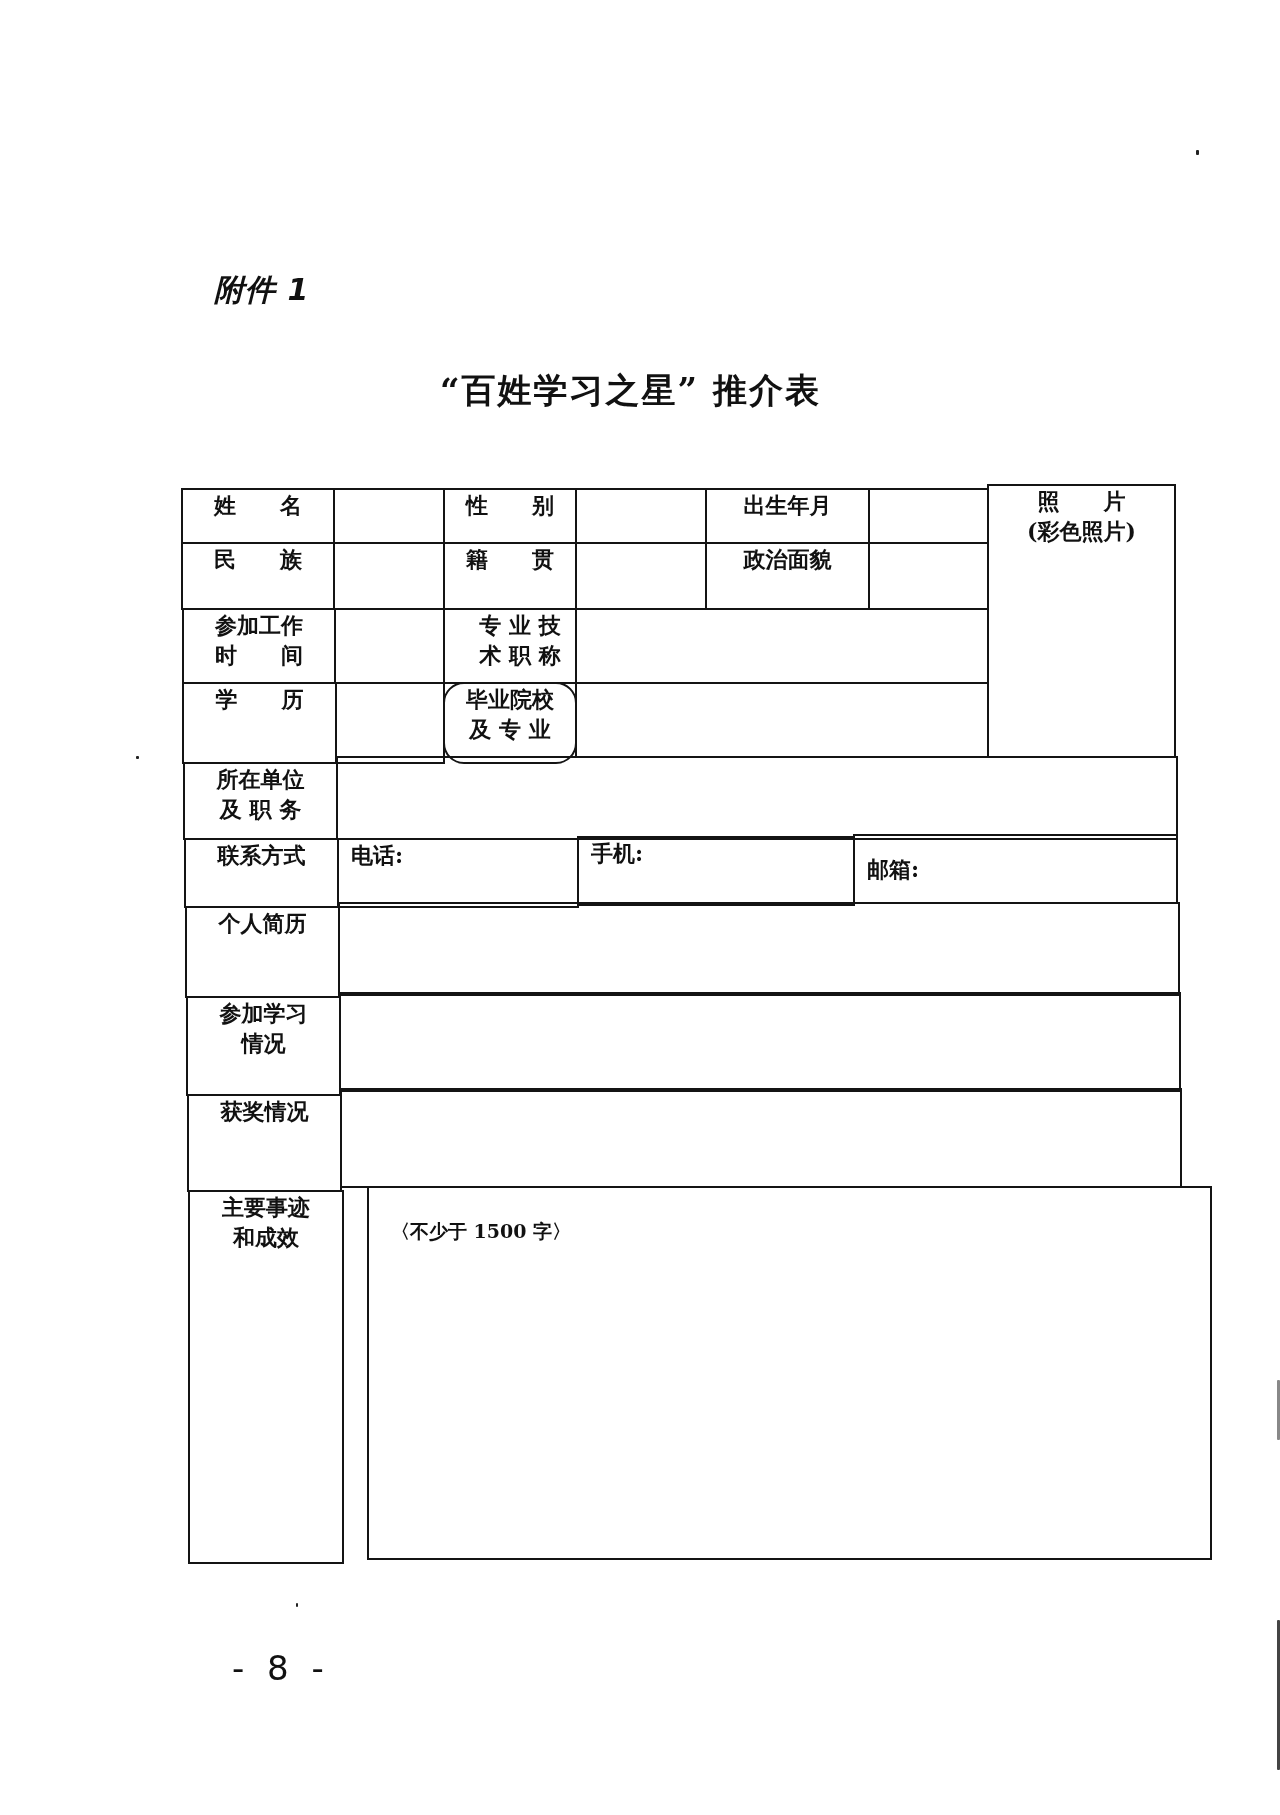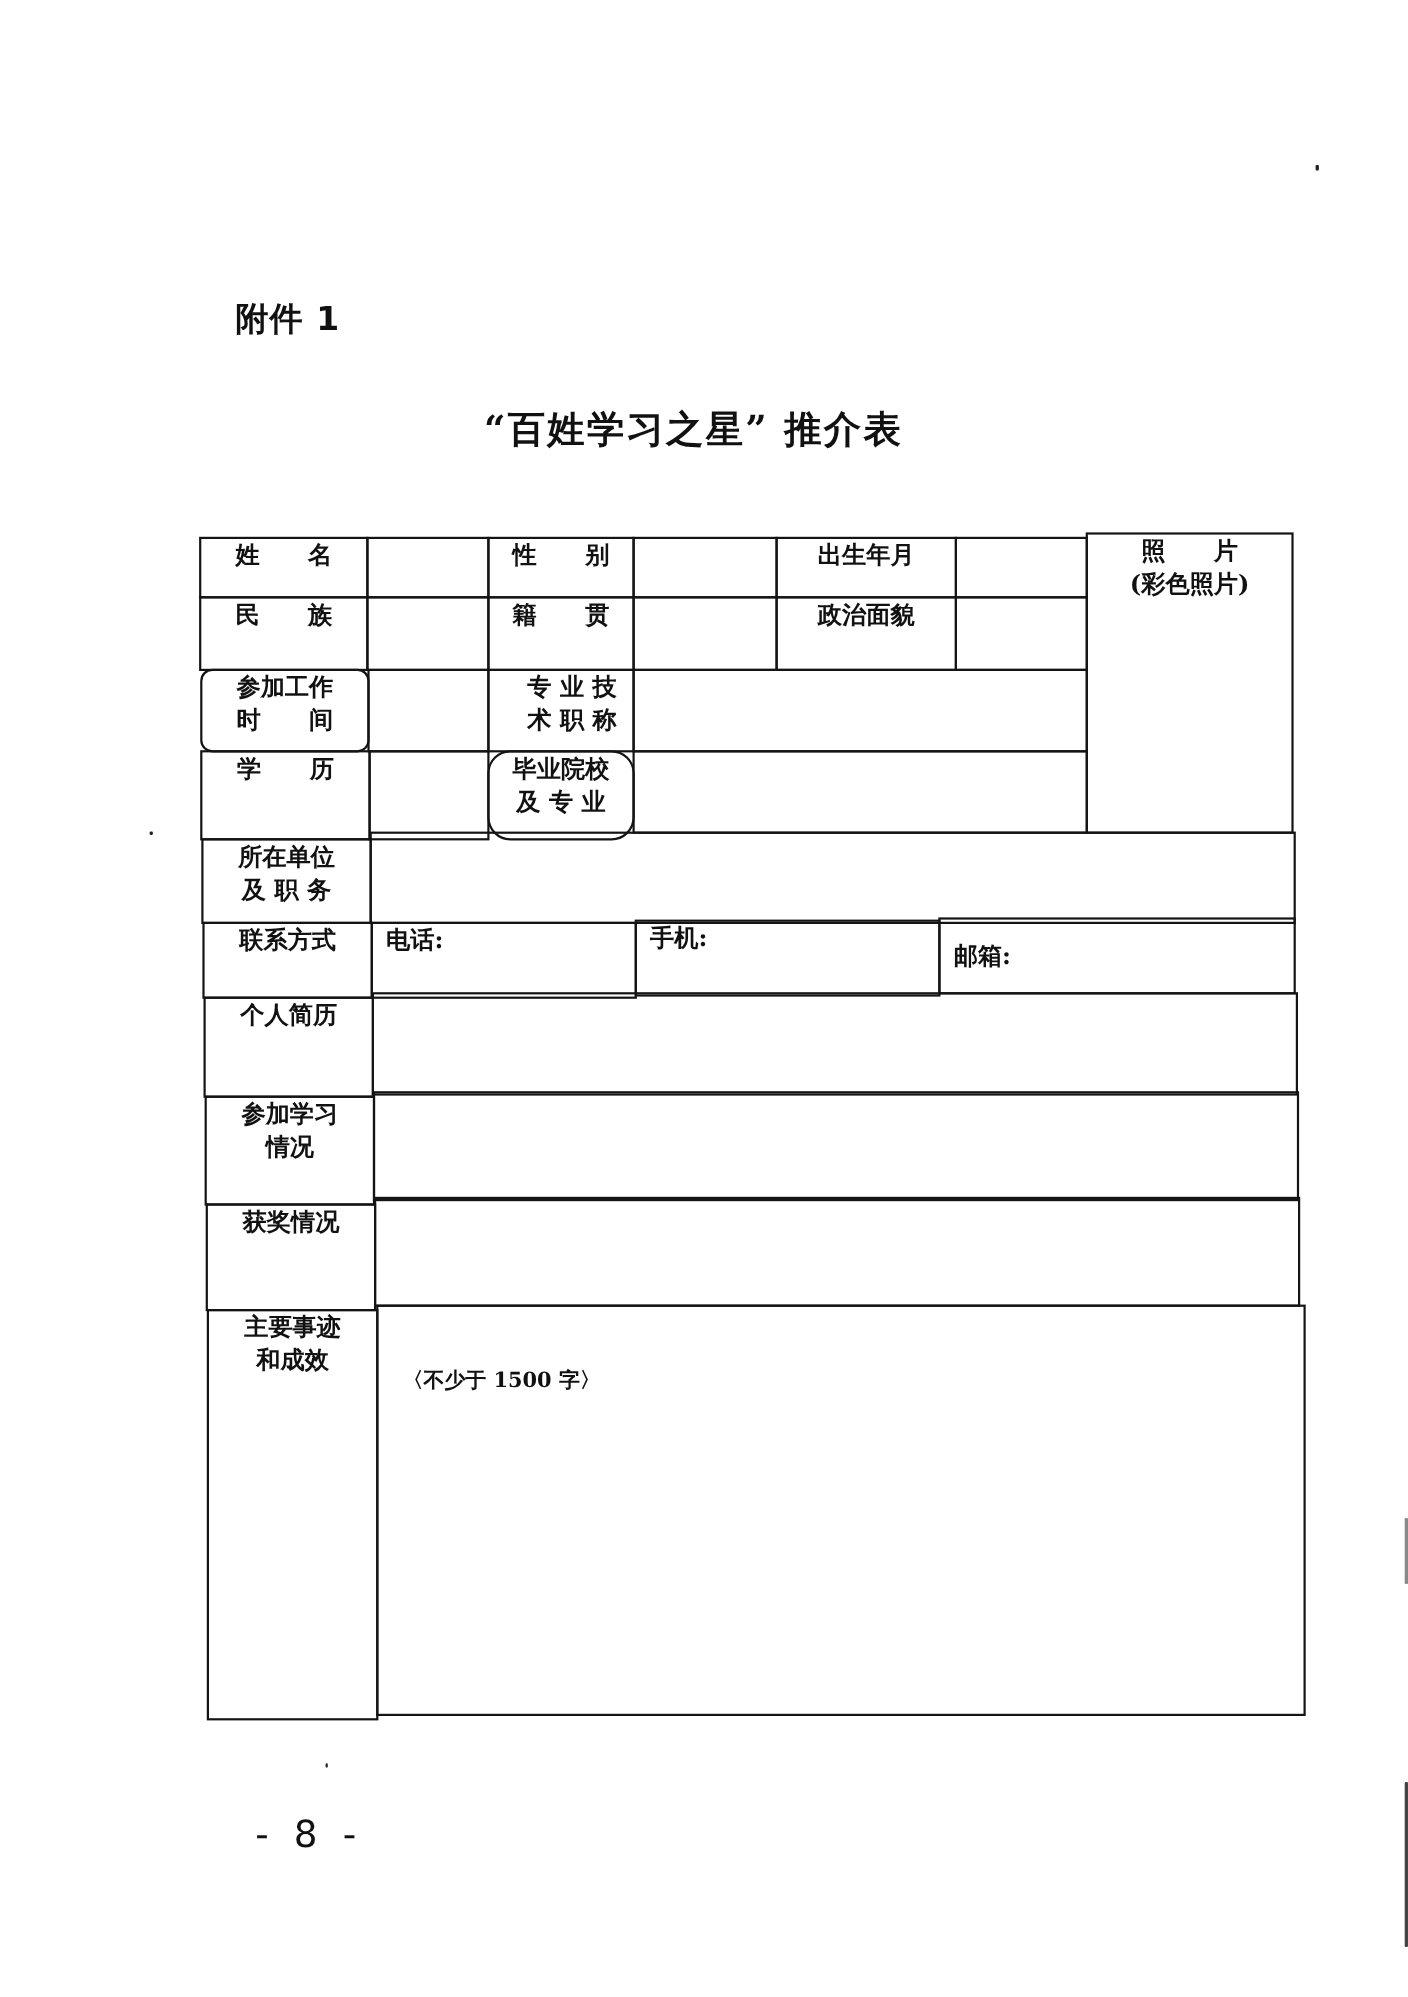--- a/index.html
+++ b/index.html
@@ -1,29 +1,29 @@
 <!DOCTYPE html>
 <html><head>
 <meta charset="utf-8">
 <style>
   html, body { margin: 0; padding: 0; background: #ffffff; }
   body { width: 1280px; height: 1815px; position: relative; overflow: hidden;
          font-family: "DejaVu Serif", "Liberation Serif", serif; color: #111; }
   .abs { position: absolute; }
   .attachment { left: 214px; top: 270px; font-size: 30px; font-weight: bold;
-                font-family: "DejaVu Sans", "Liberation Sans", sans-serif; letter-spacing: 1px; }
+                font-family: "DejaVu Sans", "Liberation Sans", sans-serif; letter-spacing: 1px; font-style: italic; }
   .title { left: 440px; top: 368px; font-size: 34px; font-weight: bold; letter-spacing: 2px;
            font-family: "DejaVu Serif", "Liberation Serif", serif; white-space: nowrap; }
   .cell { position: absolute; box-sizing: border-box; border: 2px solid #141414;
           display: flex; align-items: flex-start; justify-content: center; text-align: center;
           font-weight: bold; font-size: 22px; line-height: 30px; background: transparent; }
   .cell.field { cursor: text; }
   .cell.left { justify-content: flex-start; padding-left: 12px; }
-  .cell.topleft { justify-content: flex-start; align-items: flex-start; padding: 52px 0 0 22px;
-                  font-size: 19px; }
+  .cell.topleft { justify-content: flex-start; align-items: flex-start; padding: 28px 0 0 22px;
+                  font-size: 19px; margin-left: 25px; }
   .lbl { display: inline-block; white-space: pre; }
   .stack { display: flex; flex-direction: column; align-items: center; }
   .pagenum { left: 232px; top: 1648px; font-size: 34px; font-family: "DejaVu Sans", "Liberation Sans", sans-serif; letter-spacing: 6px; }
   .speck { position: absolute; background: #222; border-radius: 1px; }
 </style>
 </head>
 <body>
 
 <div class="abs attachment">附件 1</div>
 <div class="abs title">“百姓学习之星” 推介表</div>
@@ -68,21 +68,21 @@
   <div class="cell field" style="left:575px;top:542px;width:132px;height:68px;">
     <span></span>
   </div>
   <div class="cell" style="left:705px;top:542px;width:165px;height:68px;">
     <span class="lbl">政治面貌</span>
   </div>
   <div class="cell field" style="left:868px;top:542px;width:121px;height:68px;">
     <span></span>
   </div>
 
-  <div class="cell" style="left:182px;top:608px;width:154px;height:76px;border-radius:11px;">
+  <div class="cell" style="left:182px;top:608px;width:154px;height:76px;">
     <div class="stack">
       <span class="lbl">参加工作</span>
       <span class="lbl">时　　间</span>
     </div>
   </div>
   <div class="cell field" style="left:334px;top:608px;width:111px;height:76px;">
     <span></span>
   </div>
   <div class="cell" style="left:443px;top:608px;width:134px;height:76px;padding-left:20px;">
     <div class="stack">

